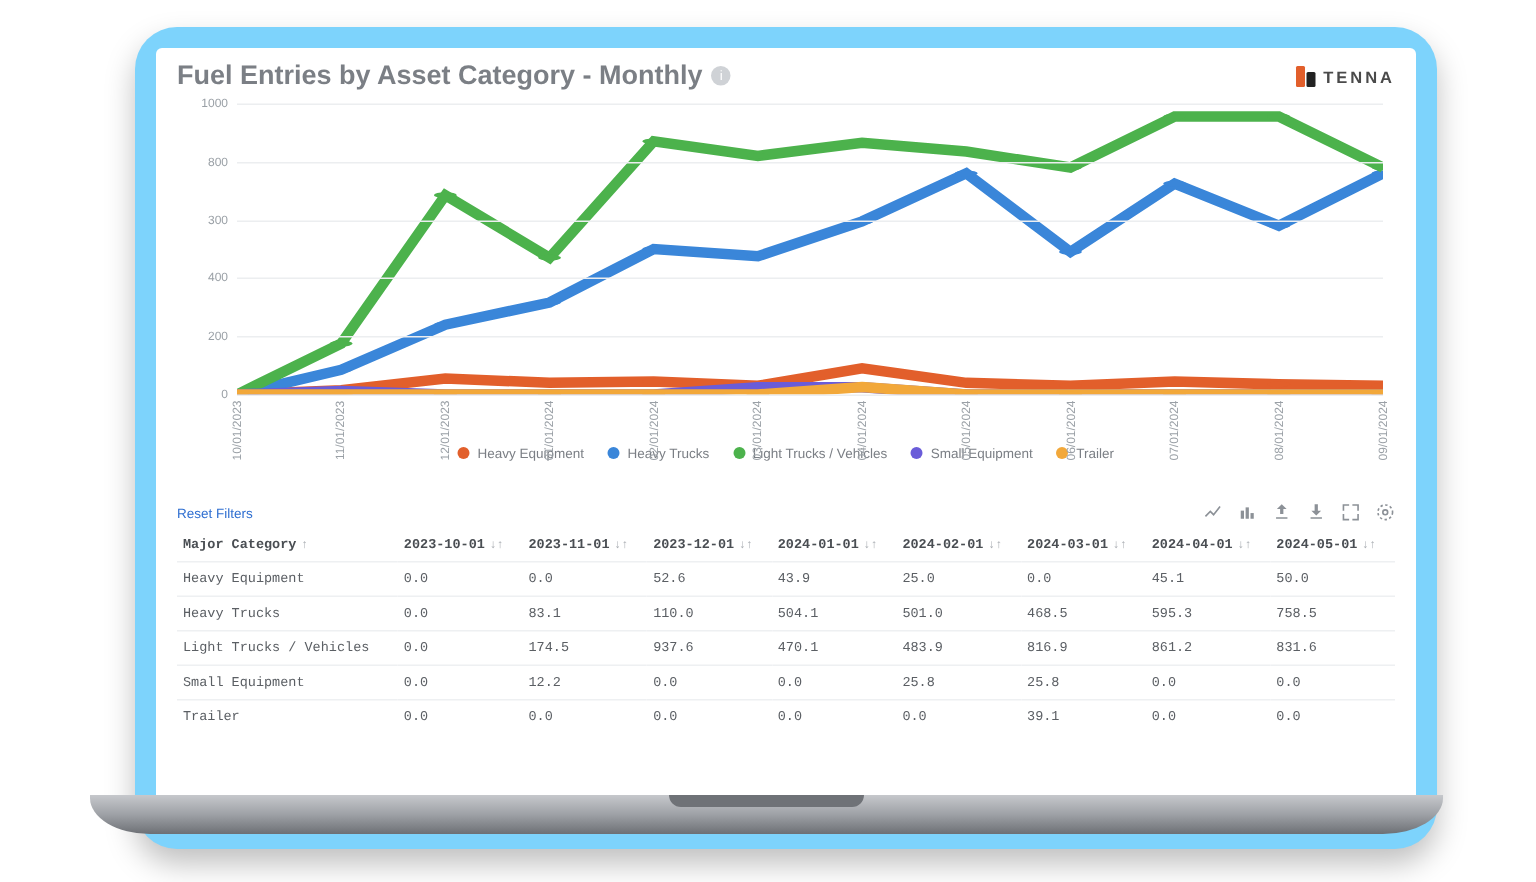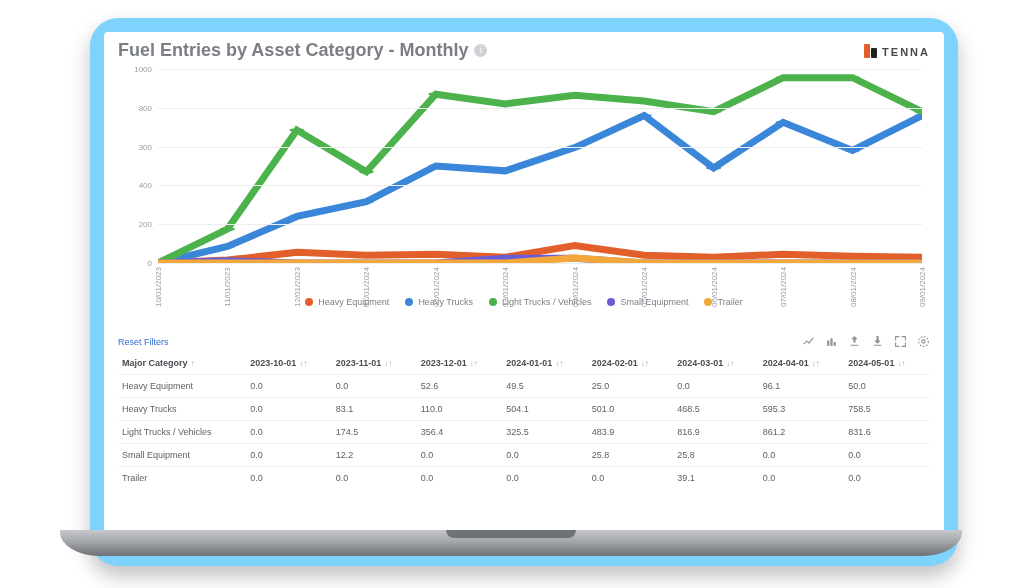--- a/index.html
+++ b/index.html
@@ -123,20 +123,21 @@
     position:relative;
     margin:0 14px;
     flex:1;
     overflow:hidden;
   }
   table{
     width:100%;
     border-collapse:collapse;
     font-size:9px;
     color:#5b5f64;
+    font-family:Liberation Mono, monospace;
   }
   thead th{
     text-align:left;
     font-weight:600;
     padding:6px 4px;
     color:#4a4e53;
     white-space:nowrap;
   }
   thead th .sort{color:#a9adb2;font-weight:400;margin-left:3px;font-size:8px}
   tbody td{
@@ -336,43 +337,43 @@
                 <th>2024-04-01<span class="sort">↓↑</span></th>
                 <th>2024-05-01<span class="sort">↓↑</span></th>
               </tr>
             </thead>
           <tbody id="tbody">
               <tr>
                 <td>Heavy Equipment</td>
                 <td>0.0</td>
                 <td>0.0</td>
                 <td>52.6</td>
-                <td>49.5</td>
+                <td>43.9</td>
                 <td>25.0</td>
                 <td>0.0</td>
-                <td>96.1</td>
+                <td>45.1</td>
                 <td>50.0</td>
               </tr>
               <tr>
                 <td>Heavy Trucks</td>
                 <td>0.0</td>
                 <td>83.1</td>
                 <td>110.0</td>
                 <td>504.1</td>
                 <td>501.0</td>
                 <td>468.5</td>
                 <td>595.3</td>
                 <td>758.5</td>
               </tr>
               <tr>
                 <td>Light Trucks / Vehicles</td>
                 <td>0.0</td>
                 <td>174.5</td>
-                <td>356.4</td>
-                <td>325.5</td>
+                <td>937.6</td>
+                <td>470.1</td>
                 <td>483.9</td>
                 <td>816.9</td>
                 <td>861.2</td>
                 <td>831.6</td>
               </tr>
               <tr>
                 <td>Small Equipment</td>
                 <td>0.0</td>
                 <td>12.2</td>
                 <td>0.0</td>

